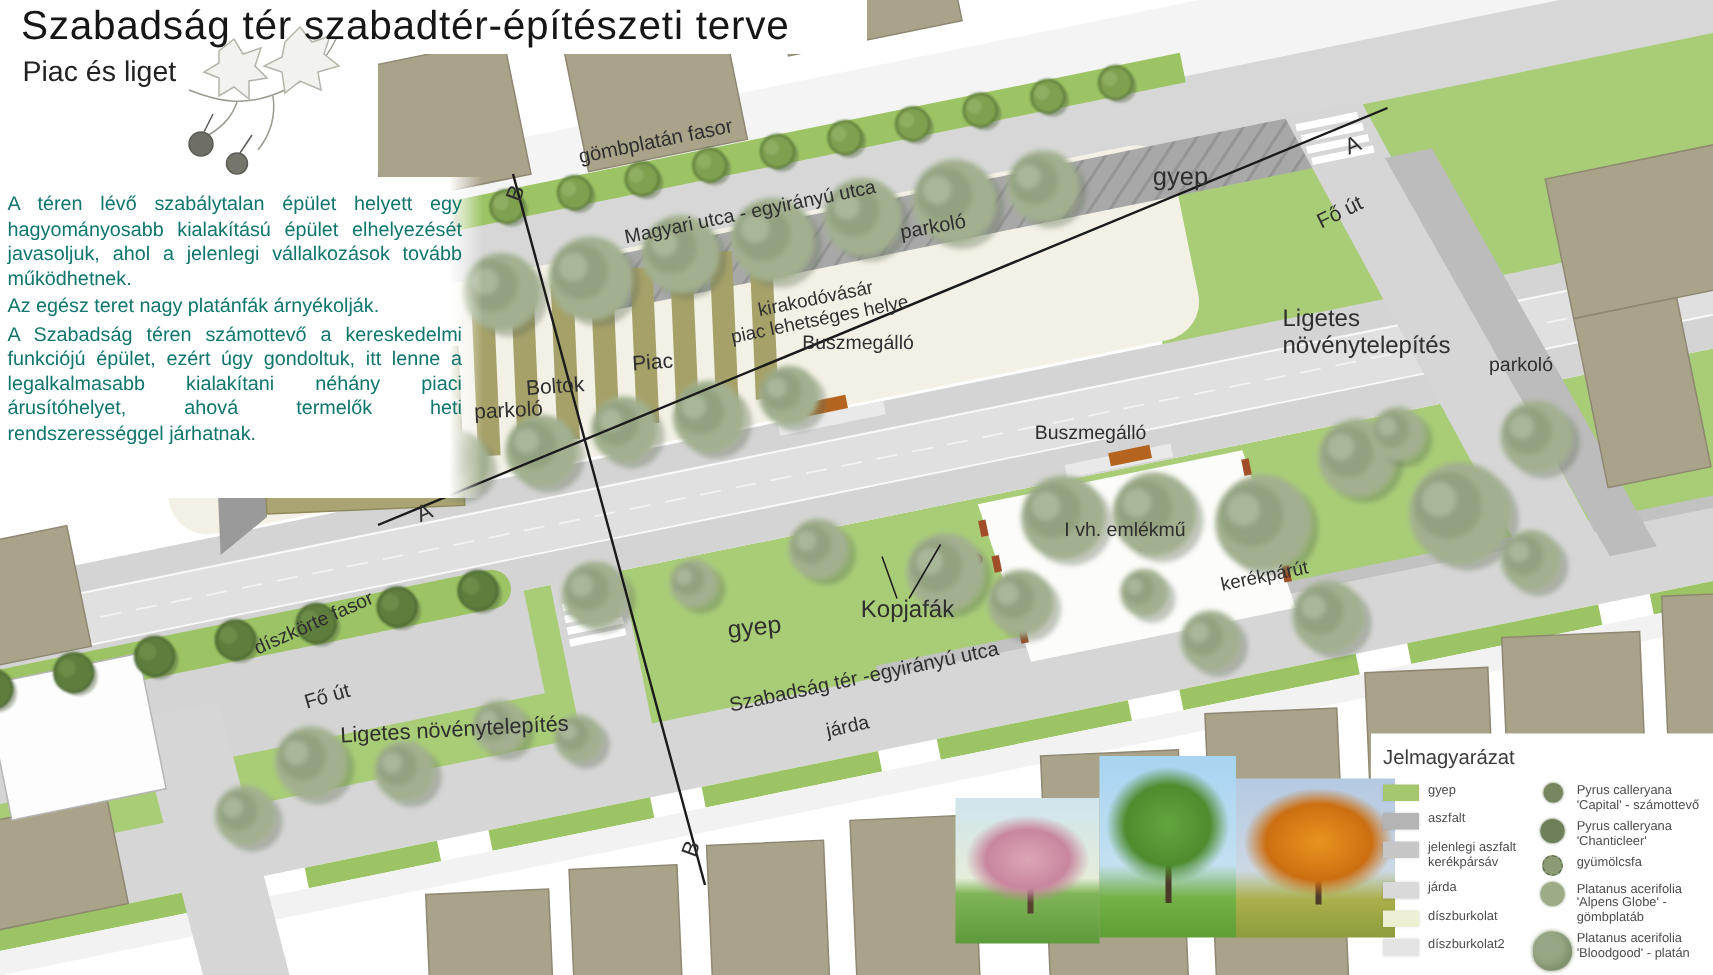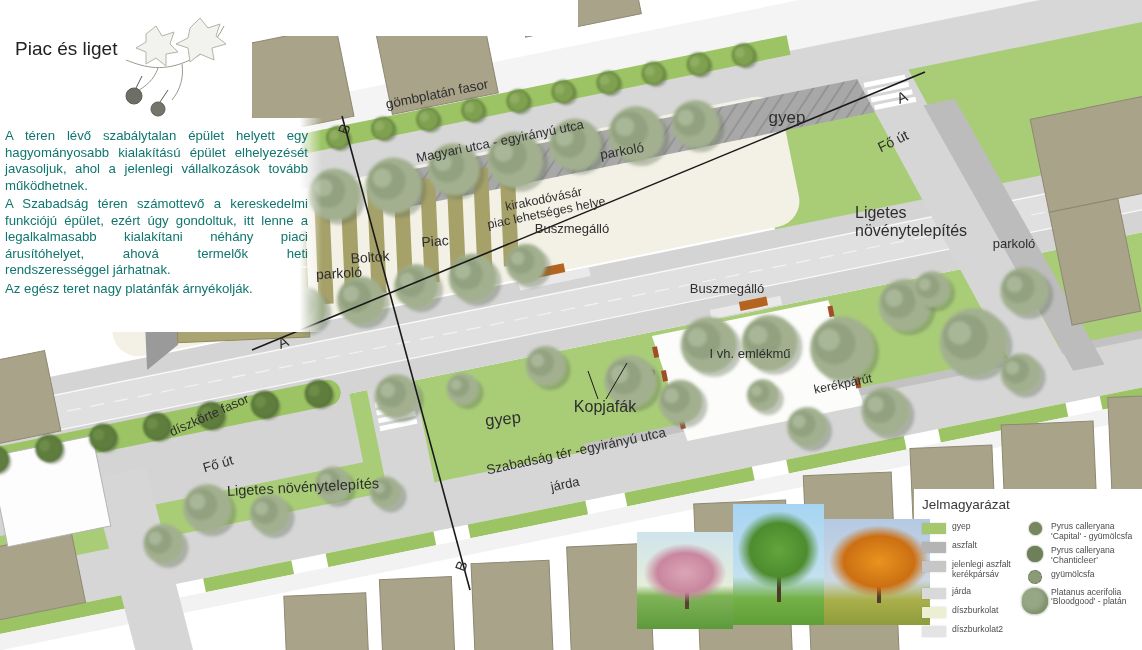--- a/index.html
+++ b/index.html
@@ -567,25 +567,26 @@
       <path d="M34,18 L44,10 L50,20 L62,16 L58,28 L66,36 L54,38 L54,50 L44,42 L34,48 L34,36 L24,32 L34,26 Z"></path>
     </g>
     <g stroke="#5c5c56" stroke-width="1">
       <circle cx="22" cy="80" r="8" fill="#6e6e66"></circle>
       <circle cx="46" cy="93" r="7" fill="#75756c"></circle>
       <line x1="24" y1="72" x2="30" y2="60"></line>
       <line x1="48" y1="86" x2="56" y2="74"></line>
     </g>
   </svg>
 
+  <div id="title">Szabadság tér szabadtér-építészeti terve</div>
   <div id="subtitle">Piac és liget</div>
   <div id="para">
     <p>A téren lévő szabálytalan épület helyett egy hagyományosabb kialakítású épület elhelyezését javasoljuk, ahol a jelenlegi vállalkozások tovább működhetnek.</p>
+    <p>Az egész teret nagy platánfák árnyékolják.</p>
     <p>A Szabadság téren számottevő a kereskedelmi funkciójú épület, ezért úgy gondoltuk, itt lenne a legalkalmasabb kialakítani néhány piaci árusítóhelyet, ahová termelők heti rendszerességgel járhatnak.</p>
-    <p>Az egész teret nagy platánfák árnyékolják.</p>
   </div>
 
   <div class="lbl" style="left:437px;top:94px;font-size:13.5px;transform:translate(-50%,-50%) rotate(-11.5deg)">gömbplatán fasor</div>
   <div class="lbl" style="left:500px;top:141px;font-size:13px;transform:translate(-50%,-50%) rotate(-11.5deg)">Magyari  utca - egyirányú utca</div>
   <div class="lbl" style="left:622px;top:151px;font-size:13.5px;transform:translate(-50%,-50%) rotate(-10deg)">parkoló</div>
   <div class="lbl" style="left:787px;top:118px;font-size:17px;transform:translate(-50%,-50%)">gyep</div>
   <div class="lbl" style="left:893px;top:141px;font-size:14px;transform:translate(-50%,-50%) rotate(-26deg)">Fő út</div>
   <div class="lbl pre" style="left:545px;top:206px;font-size:12.5px;transform:translate(-50%,-50%) rotate(-11.5deg)">kirakodóvásár
 piac lehetséges helye</div>
   <div class="lbl" style="left:572px;top:228px;font-size:13px;transform:translate(-50%,-50%)">Buszmegálló</div>
@@ -642,36 +643,42 @@
           <div class="lg-row">
             <span class="sw" style="background:#e4e4e4"></span>
             <span class="lg-lab">díszburkolat2</span>
           </div>
         </div>
       <div id="legend-trees">
           <div class="lg-row">
             <span class="tree-col">
               <span class="tree-sym sym-a"></span>
             </span>
-            <span class="lg-lab">Pyrus calleryana 'Capital' - gyümölcsfa</span>
+            <span class="lg-lab">Pyrus calleryana 'Capital' - számottevő</span>
           </div>
           <div class="lg-row">
             <span class="tree-col">
               <span class="tree-sym sym-b"></span>
             </span>
             <span class="lg-lab">Pyrus calleryana 'Chanticleer'</span>
           </div>
           <div class="lg-row">
             <span class="tree-col">
               <span class="tree-sym sym-c"></span>
             </span>
             <span class="lg-lab">gyümölcsfa</span>
           </div>
           <div class="lg-row">
             <span class="tree-col">
+              <span class="tree-sym sym-d"></span>
+            </span>
+            <span class="lg-lab">Platanus acerifolia 'Alpens Globe' - gömbplatáb</span>
+          </div>
+          <div class="lg-row">
+            <span class="tree-col">
               <span class="tree-sym sym-e"></span>
             </span>
             <span class="lg-lab">Platanus acerifolia 'Bloodgood' - platán</span>
           </div>
         </div>
     </div>
   </div>
 
 </div>
 

